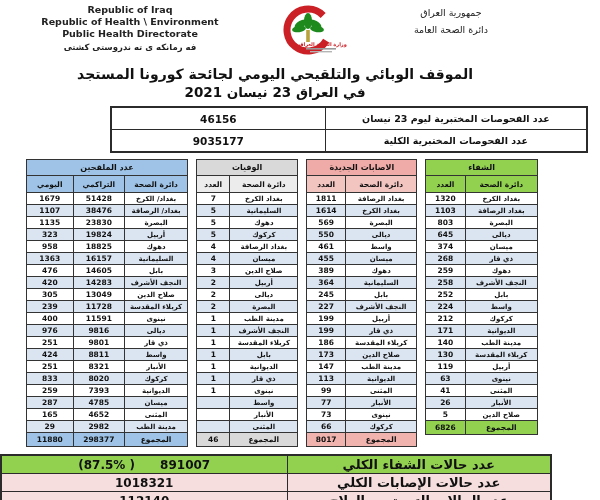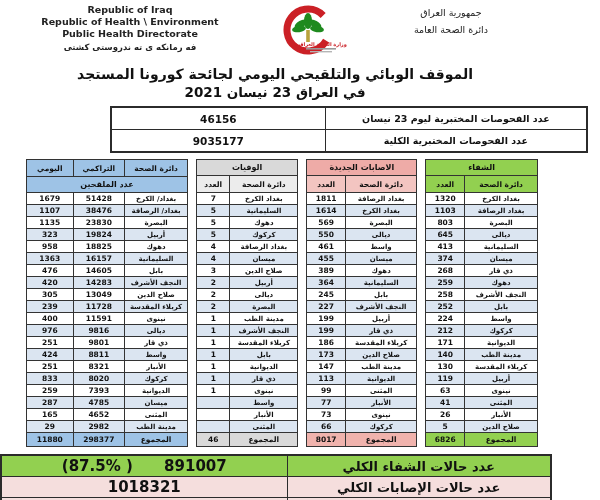--- a/index.html
+++ b/index.html
@@ -50,21 +50,21 @@
   .bg-pink-lt{background:#f3c5c1;}
   .bg-pink-tot{background:#f0b3ad;}
   .bg-gray{background:#d9d9d9;}
   .bg-gray-lt{background:#ececec;}
   .bg-blue{background:#9ec3e6;}
 
   
   .summary-wrap{position:relative;margin:7px auto 0;width:552px;}
   .summary{width:552px;border:2px solid #2b2b2b;}
   .summary td{border:1.2px solid #2b2b2b;height:12.6px;text-align:center;vertical-align:middle;font-weight:bold;}
-  .summary .s-val{width:52%;font-size:15px;}
+  .summary .s-val{width:52%;font-size:12px;}
   .summary .s-lab{width:48%;direction:rtl;font-size:13px;}
   .row-pale td{background:#f5dedd;}
   .pre{white-space:pre;}
 </style>
 </head>
 <body>
 
 <div class="page">
 
   <div class="top-header">
@@ -117,27 +117,27 @@
         </tr>
 
     </tbody>
   </table>
 
   <div class="main">
 
     <table class="mini w-vac">
       <thead>
         <tr>
+            <th class="t-title bg-blue" colspan="3">عدد الملقحين</th>
+          </tr>
+        <tr>
           <th class="t-sub bg-blue c1">اليومي</th>
           <th class="t-sub bg-blue c2">التراكمي</th>
           <th class="t-sub bg-blue c3">دائرة الصحة</th>
         </tr>
-        <tr>
-            <th class="t-title bg-blue" colspan="3">عدد الملقحين</th>
-          </tr>
       </thead>
       <tbody>
 
           <tr>
             <td>1679</td>
             <td>51428</td>
             <td class="nm">بغداد/ الكرخ</td>
           </tr>
 
           <tr>
@@ -531,24 +531,20 @@
           <tr>
             <td>803</td>
             <td class="nm">البصرة</td>
           </tr>
 
           <tr>
             <td>645</td>
             <td class="nm">ديالى</td>
           </tr>
 
-          <tr>
-            <td>413</td>
-            <td class="nm">السليمانية</td>
-          </tr>
 
           <tr>
             <td>374</td>
             <td class="nm">ميسان</td>
           </tr>
 
           <tr>
             <td>268</td>
             <td class="nm">ذي قار</td>
           </tr>

